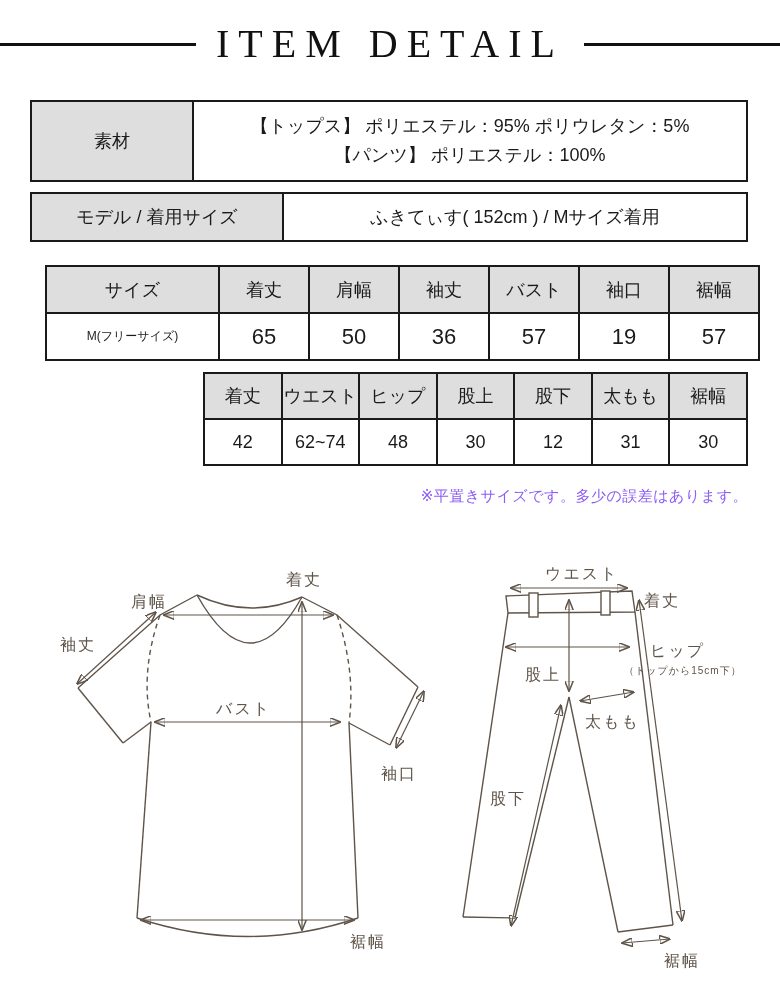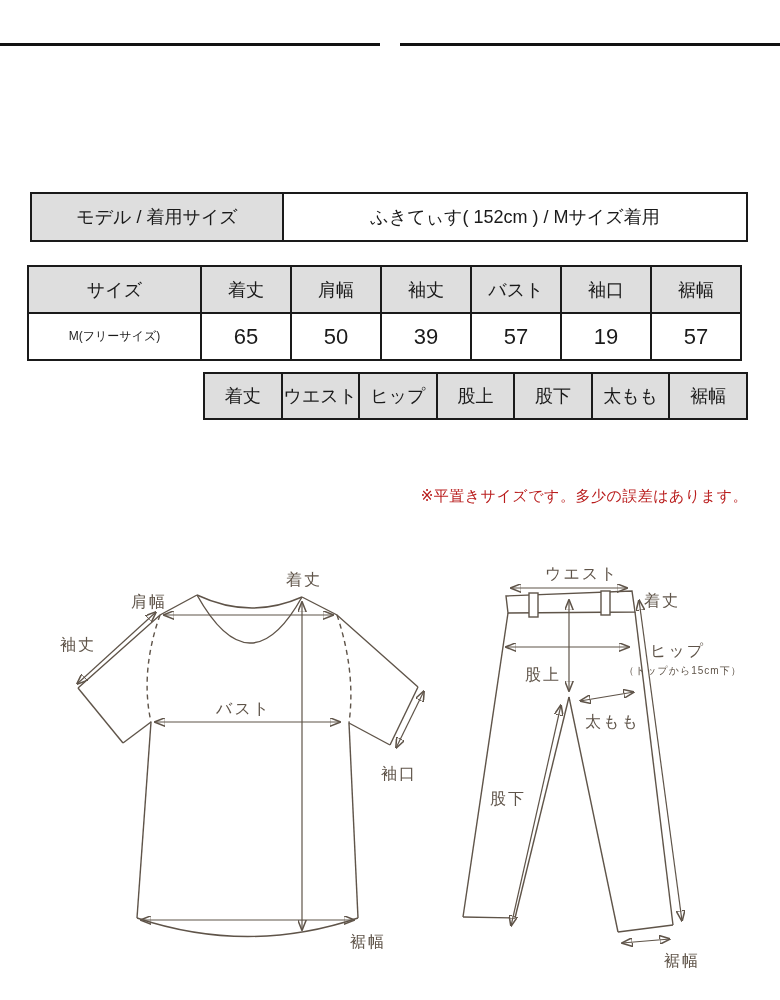--- a/index.html
+++ b/index.html
@@ -23,52 +23,64 @@
 
   .t-material{position:absolute;top:100px;left:30px;width:718px;}
   .t-material td{height:78px;}
   .t-material .labelcell{width:160px;}
   .t-material .content{font-size:18px;line-height:1.6;}
 
   .t-model{position:absolute;top:192px;left:30px;width:718px;}
   .t-model td{height:46px;font-size:18px;}
   .t-model .labelcell{width:250px;margin-top:36px;}
 
-  .t-tops{position:absolute;top:265px;left:27px;width:713px;padding-left:47px;}
+  .t-tops{position:absolute;top:265px;left:45px;width:713px;padding-left:47px;}
   .t-tops th{height:45px;}
   .t-tops td{height:45px;font-size:22px;}
   .t-tops .c0{width:173px;font-size:12px;}
 
   .t-pants{position:absolute;top:372px;left:203px;width:545px;}
   .t-pants th{height:44px;}
   .t-pants td{height:44px;font-size:18px;}
 
   .note{position:absolute;top:487px;left:30px;width:718px;text-align:right;
-        font-size:15px;color:#b91c1c;letter-spacing:0.5px;}
+        font-size:15px;color:#8b5cf6;letter-spacing:0.5px;}
 
   
   .diagram{position:absolute;top:520px;left:0;}
   .diagram path,.diagram line,.diagram rect{fill:none;stroke:#5f5449;stroke-width:1.4;}
   .diagram .dash{stroke-dasharray:5 4;}
   .diagram .arrow{stroke-width:1.2;}
   .diagram .loop{fill:#ffffff;}
   .diagram text{fill:#5f5449;font-size:16px;letter-spacing:2px;font-weight:500;
                 font-family:"Liberation Sans","DejaVu Sans",sans-serif;}
   .diagram text.small{font-size:10px;letter-spacing:1px;}
 </style>
 </head>
 <body>
 
 <div class="page">
 
   <div class="header">
     <div class="rule"></div>
+    <div class="title">ITEM DETAIL</div>
     <div class="rule"></div>
   </div>
 
+  <table class="t-material">
+    <tbody>
+        <tr>
+      <td class="labelcell">素材</td>
+      <td class="content">
+        <div>【トップス】 ポリエステル：95% ポリウレタン：5%</div>
+        <div>【パンツ】 ポリエステル：100%</div>
+      </td>
+    </tr>
+  </tbody>
+    </table>
 
   <table class="t-model">
     <tbody>
         <tr>
       <td class="labelcell">モデル / 着用サイズ</td>
       <td>ふきてぃす( 152cm ) / Mサイズ着用</td>
     </tr>
   </tbody>
     </table>
 
@@ -89,38 +101,47 @@
       <th>肩幅</th>
       <th>袖丈</th>
       <th>バスト</th>
       <th>袖口</th>
       <th>裾幅</th>
     </tr>
     <tr>
       <td class="c0">M(フリーサイズ)</td>
       <td>65</td>
       <td>50</td>
-      <td>39</td>
+      <td>36</td>
       <td>57</td>
       <td>19</td>
       <td>57</td>
     </tr>
   </tbody>
     </table>
 
   <table class="t-pants">
     <tbody>
         <tr class="headrow">
       <th>着丈</th>
       <th>ウエスト</th>
       <th>ヒップ</th>
       <th>股上</th>
       <th>股下</th>
       <th>太もも</th>
       <th>裾幅</th>
+    </tr>
+    <tr>
+      <td>42</td>
+      <td>62~74</td>
+      <td>48</td>
+      <td>30</td>
+      <td>12</td>
+      <td>31</td>
+      <td>30</td>
     </tr>
   </tbody>
     </table>
 
   <div class="note">※平置きサイズです。多少の誤差はあります。</div>
 
   <svg class="diagram" width="780" height="480" viewBox="0 0 780 480">
     <defs>
       <marker id="ar" viewBox="0 0 10 8" refX="9.5" refY="4" markerWidth="11" markerHeight="9" markerUnits="userSpaceOnUse" orient="auto-start-reverse">
         <path d="M0,0 L10,4 L0,8 Z" fill="#5f5449" stroke="none"></path>

